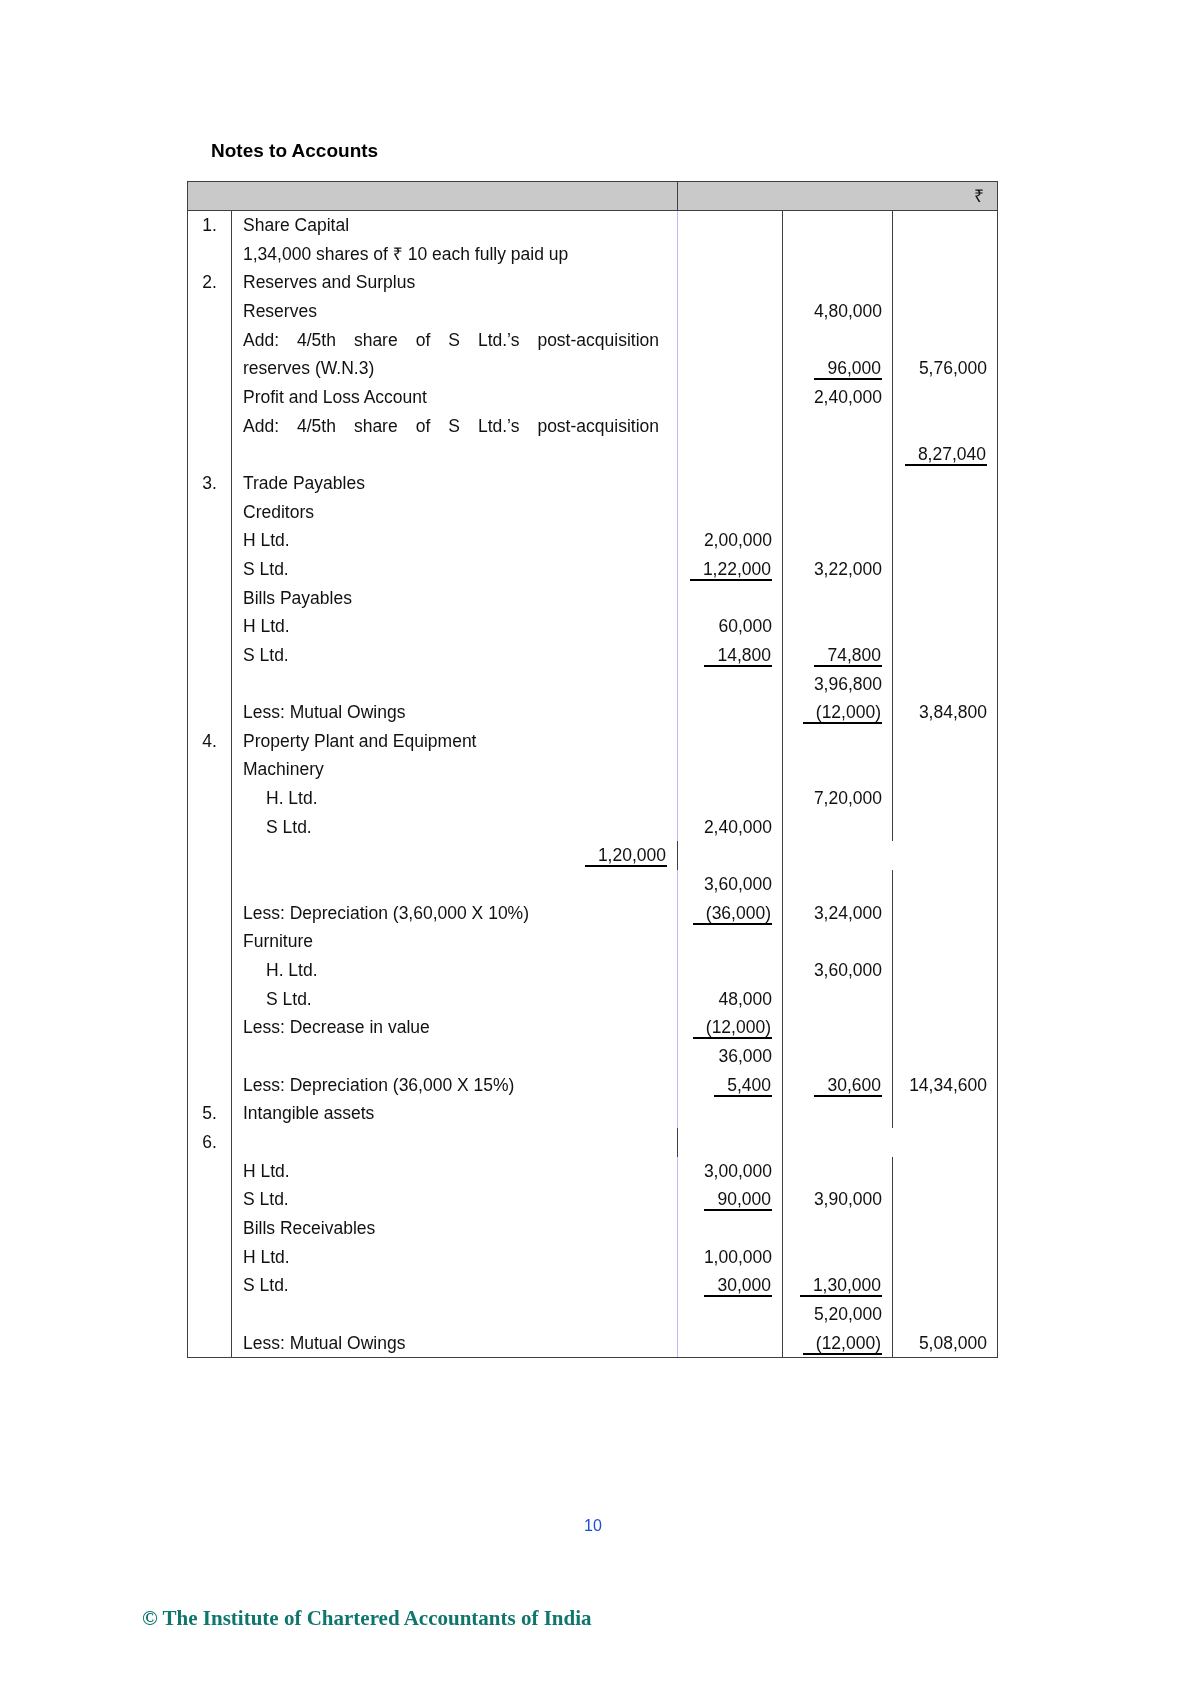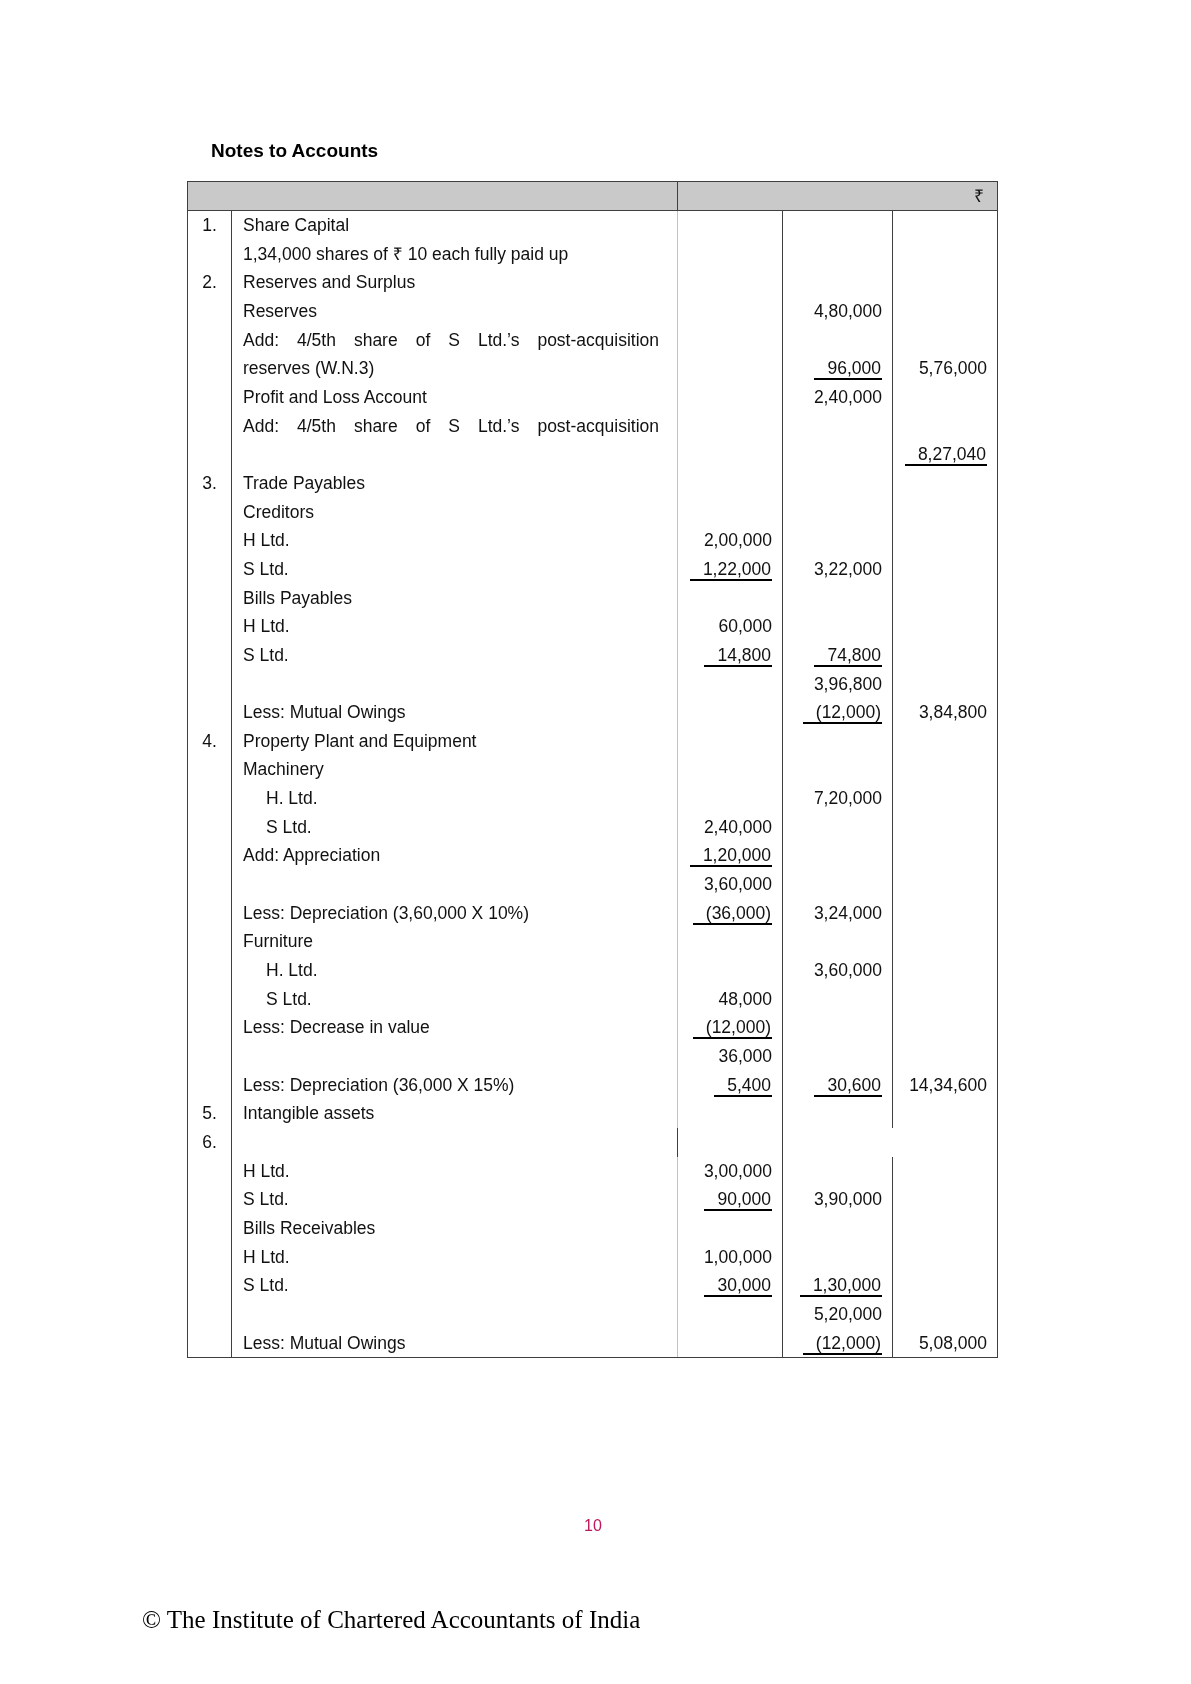--- a/index.html
+++ b/index.html
@@ -68,30 +68,30 @@
     padding-right: 1px;
     text-align: center;
   }
   .page-number {
     position: absolute;
     left: 493px;
     top: 1517px;
     width: 200px;
     text-align: center;
     font-size: 16px;
-    color: #be185d;
+    color: #1d4ed8;
   }
   .copyright {
     position: absolute;
     left: 142px;
     top: 1606px;
     font-family: "Liberation Serif", serif;
-    font-weight: normal;
-    font-size: 25px;
-    color: #000000;
+    font-weight: bold;
+    font-size: 21px;
+    color: #0f766e;
   }
 </style>
 </head>
 <body>
 
 <div class="page">
 
   <div class="heading">Notes to Accounts</div>
 
   <div class="notes-table">
@@ -251,21 +251,20 @@
         </div>
         <div class="tr">
           <div class="td td-n"></div>
           <div class="td td-d indent"><span>S Ltd.</span></div>
           <div class="td td-c"><span>2,40,000</span></div>
           <div class="td td-c"></div>
           <div class="td td-e"></div>
         </div>
         <div class="tr">
           <div class="td td-n"></div>
-          <div class="td td-d"><span>Add: Appreciation</span></div>
           <div class="td td-c"><span class="u">1,20,000</span></div>
           <div class="td td-c"></div>
           <div class="td td-e"></div>
         </div>
         <div class="tr">
           <div class="td td-n"></div>
           <div class="td td-d"></div>
           <div class="td td-c"><span>3,60,000</span></div>
           <div class="td td-c"></div>
           <div class="td td-e"></div>

